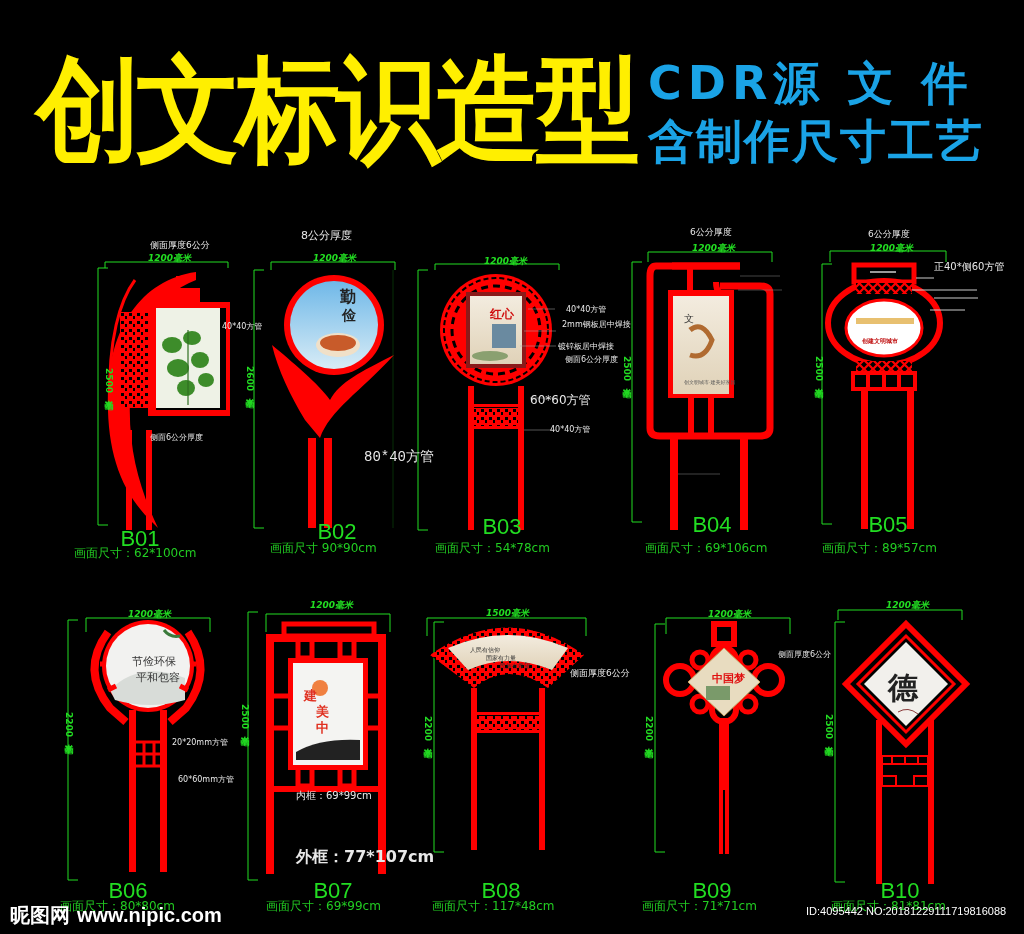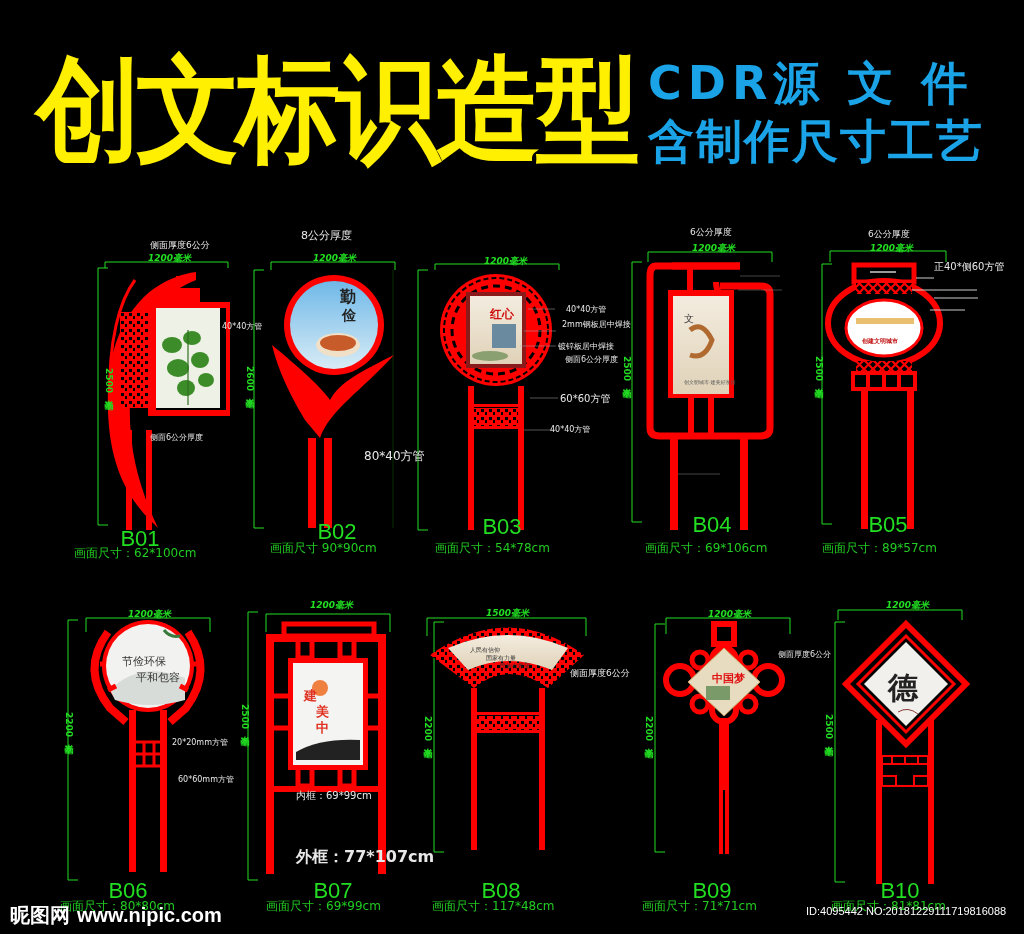--- a/index.html
+++ b/index.html
@@ -250,36 +250,36 @@
 <div class="vdim" style="left:620px;top:356px;">2500毫米</div>
 <div class="vdim" style="left:812px;top:356px;">2500毫米</div>
 <div class="vdim" style="left:62px;top:712px;">2200毫米</div>
 <div class="vdim" style="left:238px;top:704px;">2500毫米</div>
 <div class="vdim" style="left:421px;top:716px;">2200毫米</div>
 <div class="vdim" style="left:642px;top:716px;">2200毫米</div>
 <div class="vdim" style="left:822px;top:714px;">2500毫米</div>
 
 <div class="note" style="left:222px;top:321px;font-size:8px;">40*40方管</div>
 <div class="note" style="left:150px;top:432px;font-size:8px;">侧面6公分厚度</div>
-<div class="note" style="left:364px;top:448px;font-size:12px;">80*40方管</div>
+<div class="note" style="left:364px;top:448px;font-size:14px;font-family:Liberation Mono, monospace;">80*40方管</div>
 <div class="note" style="left:566px;top:304px;font-size:8px;">40*40方管</div>
 <div class="note" style="left:562px;top:319px;font-size:8px;">2mm钢板居中焊接</div>
 <div class="note" style="left:558px;top:341px;font-size:8px;">镀锌板居中焊接</div>
 <div class="note" style="left:565px;top:354px;font-size:8px;">侧面6公分厚度</div>
-<div class="note" style="left:560px;top:392px;font-size:10px;">60*60方管</div>
+<div class="note" style="left:530px;top:392px;font-size:12px;">60*60方管</div>
 <div class="note" style="left:550px;top:424px;font-size:8px;">40*40方管</div>
 <div class="note" style="left:934px;top:260px;font-size:10px;">正40*侧60方管</div>
 <div class="note" style="left:172px;top:737px;font-size:8px;">20*20mm方管</div>
 <div class="note" style="left:178px;top:774px;font-size:8px;">60*60mm方管</div>
 <div class="note" style="left:296px;top:789px;font-size:10px;">内框：69*99cm</div>
 <div class="note" style="left:296px;top:847px;font-size:16px;font-weight:bold;">外框：77*107cm</div>
 <div class="note" style="left:570px;top:667px;font-size:9px;">侧面厚度6公分</div>
 <div class="note" style="left:778px;top:649px;font-size:8px;">侧面厚度6公分</div>
 
-<div class="ptxt" style="left:122px;top:654px;font-size:11px;color:#333;">节俭环保</div>
+<div class="ptxt" style="left:132px;top:654px;font-size:11px;color:#333;">节俭环保</div>
 <div class="ptxt" style="left:136px;top:670px;font-size:11px;color:#333;">平和包容</div>
 
 <div class="code" style="left:90px;top:528px;">B01</div>
 <div class="code" style="left:287px;top:521px;">B02</div>
 <div class="code" style="left:452px;top:516px;">B03</div>
 <div class="code" style="left:662px;top:514px;">B04</div>
 <div class="code" style="left:838px;top:514px;">B05</div>
 <div class="code" style="left:78px;top:880px;">B06</div>
 <div class="code" style="left:283px;top:880px;">B07</div>
 <div class="code" style="left:451px;top:880px;">B08</div>

